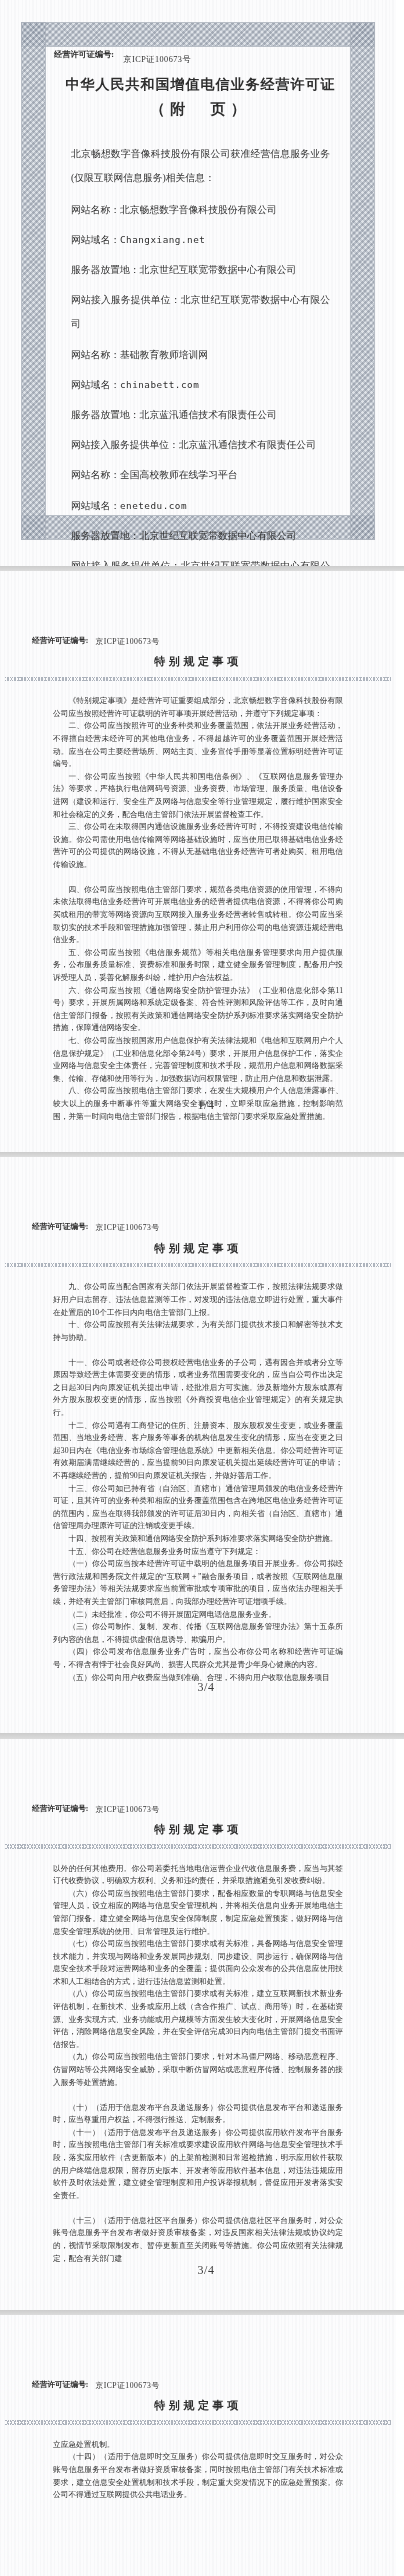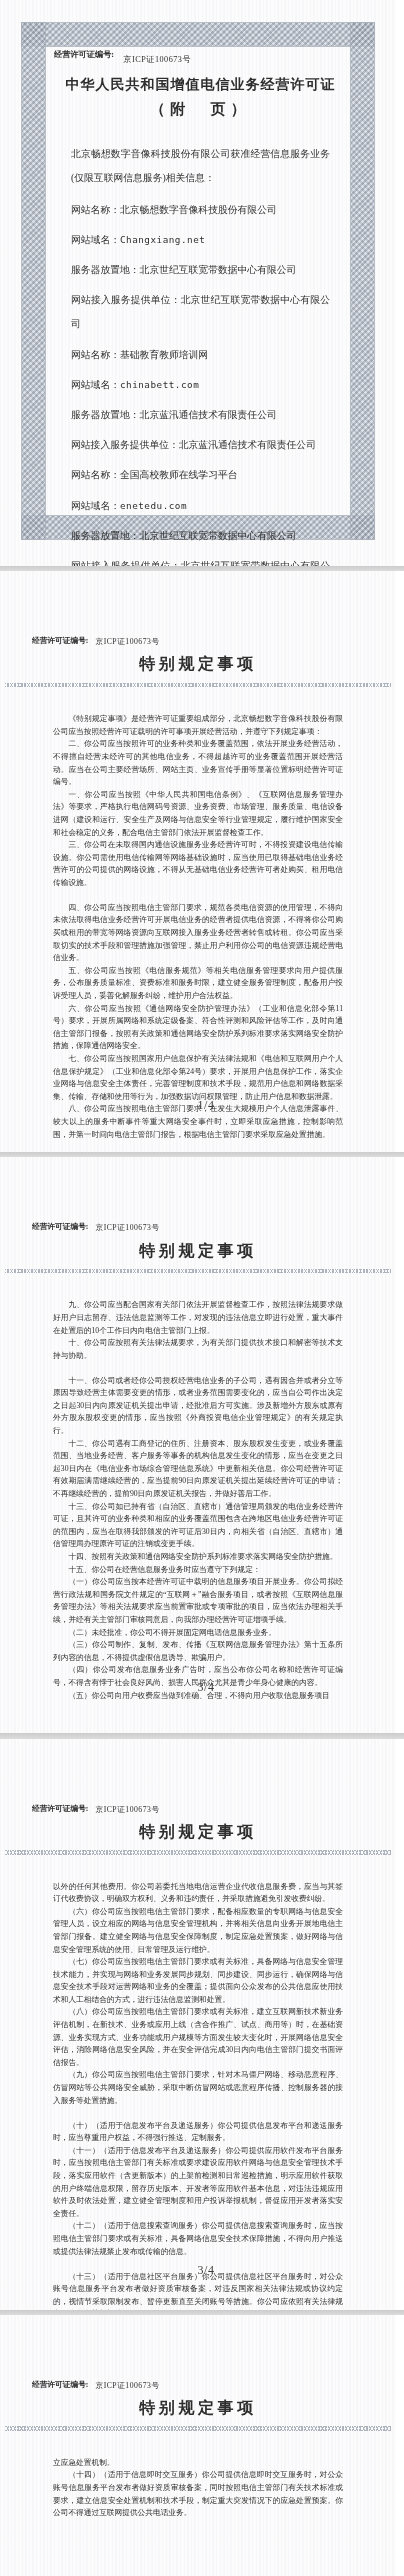--- a/index.html
+++ b/index.html
@@ -34,25 +34,25 @@
 
   
   .special{padding:0;}
   .sp-a{height:581px;}
   .sp-b{height:576px;}
   .sp-c{height:571px;}
   .sp-d{height:560px;}
   .sp-head{padding:65px 32px 0;}
   .sp-lic{font-size:7.7px;font-weight:bold;}
   .sp-lic .lic-num{transform:translateY(1px);margin-left:5.2px;font-size:7.7px;}
-  .sp-title{text-align:center;font-size:16px;font-weight:700;letter-spacing:3.6px;margin:8.2px 0 7.2px;}
+  .sp-title{text-align:center;font-size:11px;font-weight:700;letter-spacing:3.6px;margin:8.2px 0 7.2px;}
   .zigzag{height:4.6px;margin:0 5.2px;
           background:repeating-linear-gradient(115deg,#aeb4bd 0 1px,rgba(0,0,0,0) 1px 3.1px),
                      repeating-linear-gradient(65deg,#aeb4bd 0 1px,rgba(0,0,0,0) 1px 3.1px);}
-  .sp-body{margin:26px auto 0;width:290px;font-size:7.7px;line-height:12.6px;text-align:justify;}
+  .sp-body{margin:14px auto 0;width:290px;font-size:7.7px;line-height:12.6px;text-align:justify;}
   .para{margin:0;text-indent:2em;}
   .cont .para:first-child{text-indent:0;}
   .gap{height:12.4px;}
   .page-num{position:absolute;left:16px;right:0;text-align:center;font-size:12px;color:#3a3a3a;letter-spacing:0.5px;}
   .sp-a .page-num{bottom:39px;}
   .sp-b .page-num{bottom:38px;}
   .sp-c .page-num{bottom:32px;}
 </style>
 </head>
 <body>
@@ -157,21 +157,20 @@
   <div class="zigzag"></div>
   <div class="sp-body cont">
       <p class="para">以外的任何其他费用。你公司若委托当地电信运营企业代收信息服务费，应当与其签订代收费协议，明确双方权利、义务和违约责任，并采取措施避免引发收费纠纷。</p>
       <p class="para">（六）你公司应当按照电信主管部门要求，配备相应数量的专职网络与信息安全管理人员，设立相应的网络与信息安全管理机构，并将相关信息向业务开展地电信主管部门报备。建立健全网络与信息安全保障制度，制定应急处置预案，做好网络与信息安全管理系统的使用、日常管理及运行维护。</p>
       <p class="para">（七）你公司应当按照电信主管部门要求或有关标准，具备网络与信息安全管理技术能力，并实现与网络和业务发展同步规划、同步建设、同步运行，确保网络与信息安全技术手段对运营网络和业务的全覆盖；提供面向公众发布的公共信息应使用技术和人工相结合的方式，进行违法信息监测和处置。</p>
       <p class="para">（八）你公司应当按照电信主管部门要求或有关标准，建立互联网新技术新业务评估机制，在新技术、业务或应用上线（含合作推广、试点、商用等）时，在基础资源、业务实现方式、业务功能或用户规模等方面发生较大变化时，开展网络信息安全评估，消除网络信息安全风险，并在安全评估完成30日内向电信主管部门提交书面评估报告。</p>
       <p class="para">（九）你公司应当按照电信主管部门要求，针对木马僵尸网络、移动恶意程序、仿冒网站等公共网络安全威胁，采取中断仿冒网站或恶意程序传播、控制服务器的接入服务等处置措施。</p>
       <div class="gap"></div>
       <p class="para">（十）（适用于信息发布平台及递送服务）你公司提供信息发布平台和递送服务时，应当尊重用户权益，不得强行推送、定制服务。</p>
       <p class="para">（十一）（适用于信息发布平台及递送服务）你公司提供应用软件发布平台服务时，应当按照电信主管部门有关标准或要求建设应用软件网络与信息安全管理技术手段，落实应用软件（含更新版本）的上架前检测和日常巡检措施，明示应用软件获取的用户终端信息权限，留存历史版本、开发者等应用软件基本信息，对违法违规应用软件及时依法处置，建立健全管理制度和用户投诉举报机制，督促应用开发者落实安全责任。</p>
-      <p class="para">（十二）（适用于信息搜索查询服务）你公司提供信息搜索查询服务时，应当按照电信主管部门要求或有关标准，具备网络信息安全技术保障措施，不得向用户推送或提供法律法规禁止发布或传输的信息。</p>
       <div class="gap"></div>
       <p class="para">（十三）（适用于信息社区平台服务）你公司提供信息社区平台服务时，对公众账号信息服务平台发布者做好资质审核备案，对违反国家相关法律法规或协议约定的，视情节采取限制发布、暂停更新直至关闭账号等措施。你公司应依照有关法律规定，配合有关部门建</p>
     </div>
   <div class="page-num">3/4</div>
 </section>
 
 <div class="sep"></div>
 
 <section class="page special sp-d">
   <div class="sp-head">

